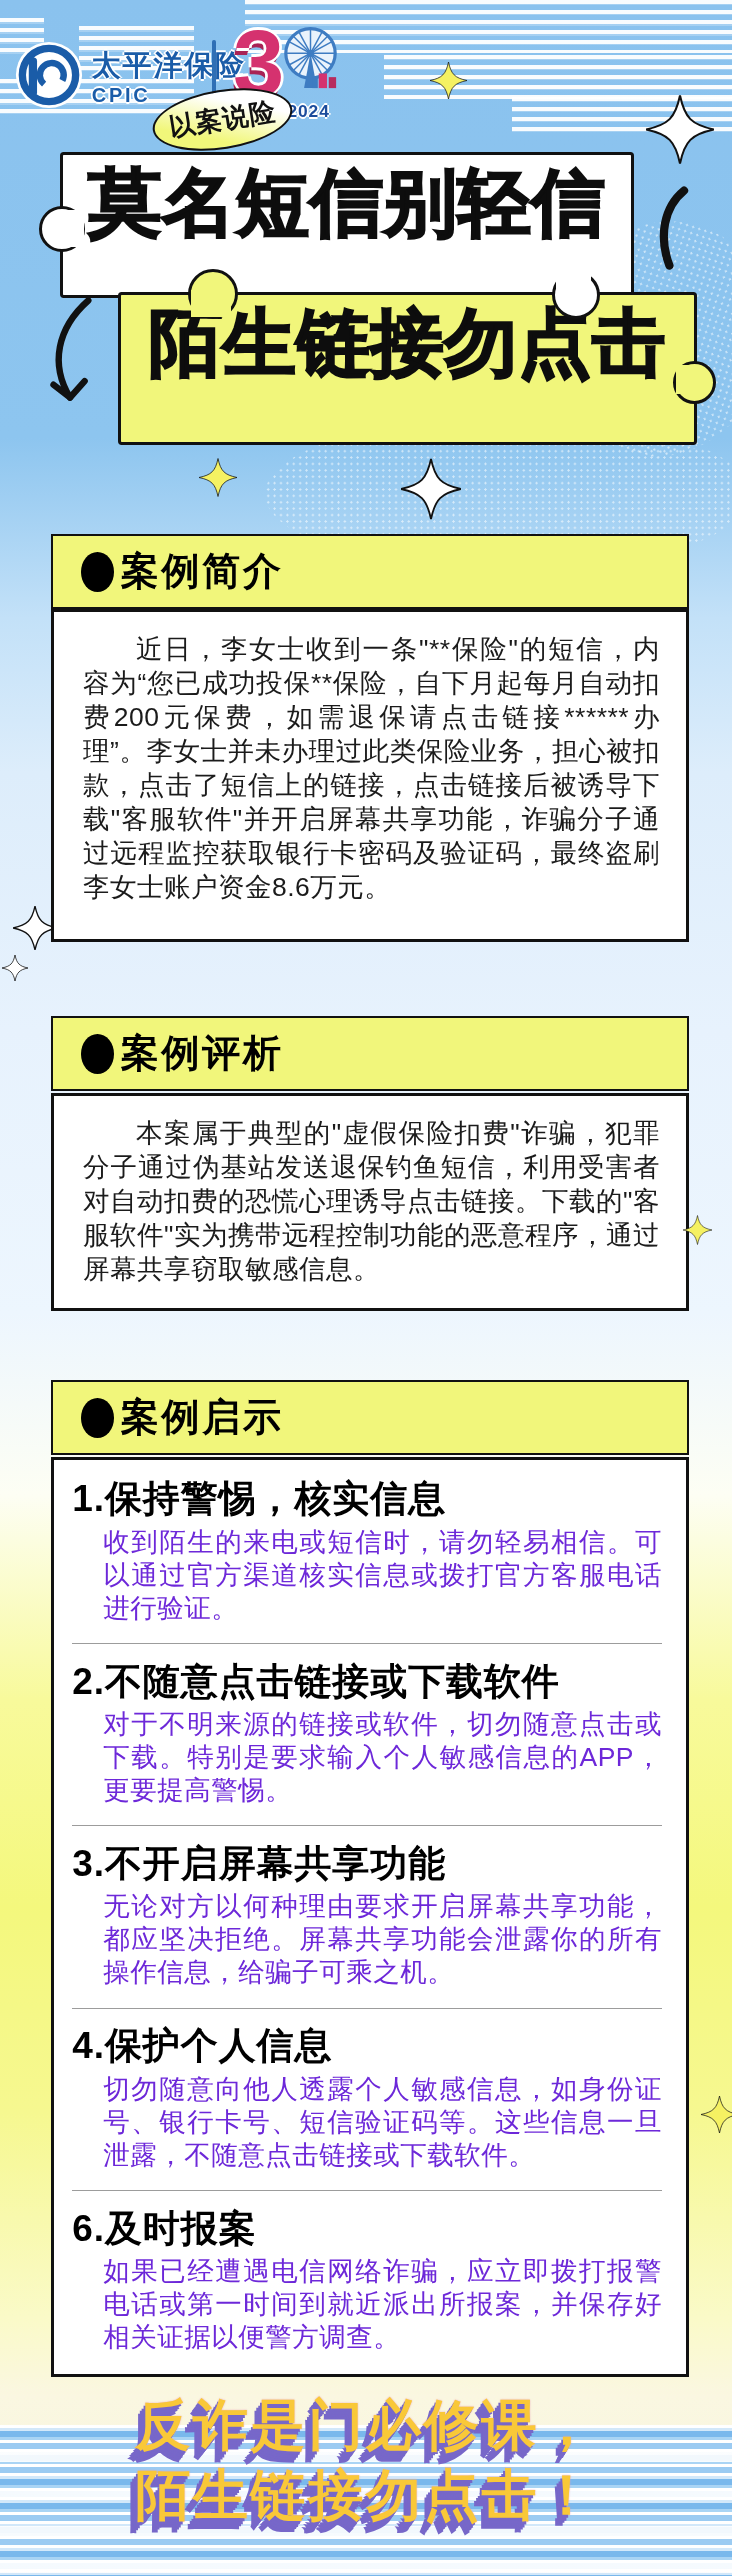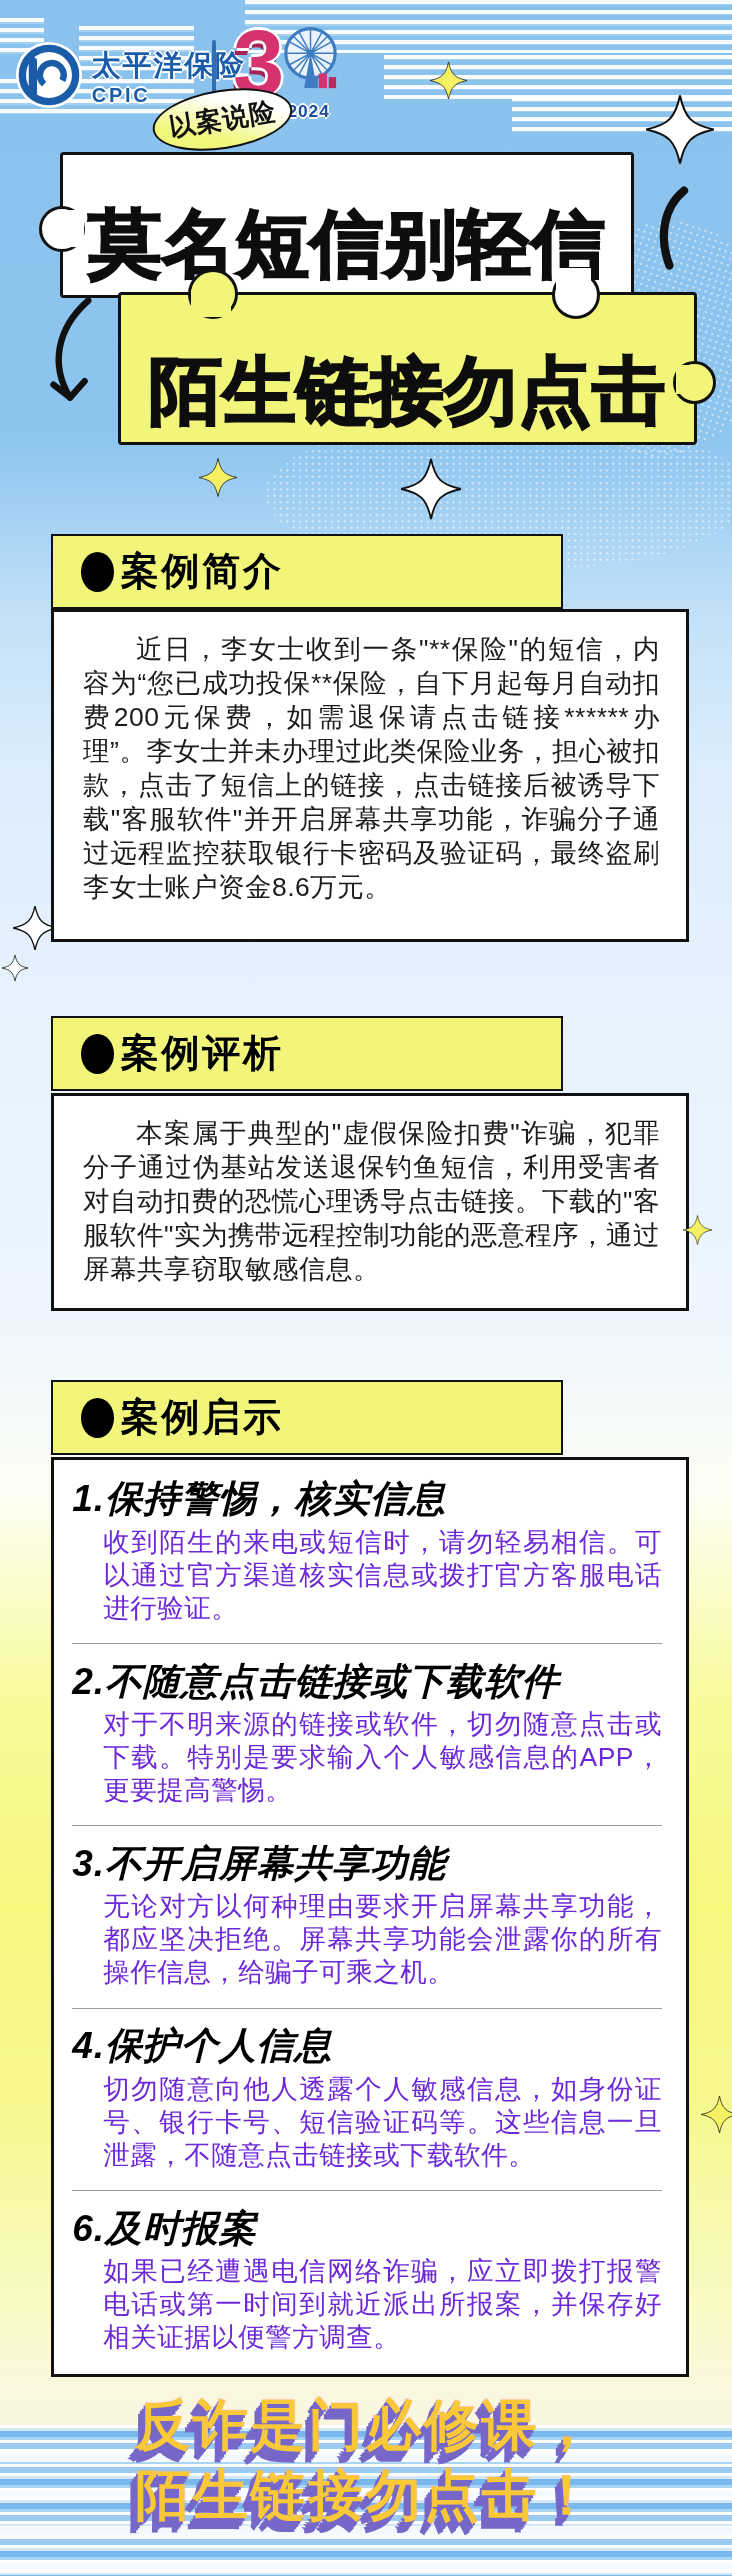--- a/index.html
+++ b/index.html
@@ -35,46 +35,46 @@
   .years{position:absolute;left:5.5px;top:73px;font-size:17.4px;font-weight:800;color:#1C4C9C;letter-spacing:0.9px;
     text-shadow:-1.8px 0 0 #fff,1.8px 0 0 #fff,0 -1.8px 0 #fff,0 1.8px 0 #fff;}
 
   
   .badge{left:152px;top:90px;width:137px;height:55px;border:2.7px solid #111;border-radius:50%;
     background:linear-gradient(200deg,#ffffff 30%,#F1F77A 72%);display:flex;align-items:center;justify-content:center;
     transform:rotate(-9deg);z-index:6;}
   .badge span{font-size:26px;font-weight:800;color:#111;letter-spacing:0.9px;}
 
   
-  .titlebox{border:3.7px solid #111;border-radius:3.7px;display:flex;align-items:flex-end;justify-content:center;z-index:4;}
+  .titlebox{border:3.7px solid #111;border-radius:3.7px;display:flex;align-items:flex-start;justify-content:center;z-index:4;}
   .titlebox .t{font-weight:900;font-size:73px;letter-spacing:0.9px;color:#0D0D0D;-webkit-text-stroke:2.3px #0D0D0D;white-space:nowrap;}
   .box-white{left:60px;top:152px;width:568px;height:140px;background:#fff;}
   .box-yellow{left:118px;top:292px;width:573px;height:147px;background:#F1F67B;z-index:5;}
   .tab{position:absolute;border:3.7px solid #111;border-radius:50%;}
   .patch{position:absolute;}
 
   
   .arrow-left{left:37px;top:295px;z-index:3;}
   .tick-right{left:642px;top:183px;z-index:3;}
 
   
   .sparkle svg{display:block;}
 
   
-  .secbar{left:51px;width:512px;height:75px;background:#F1F67B;border:2.7px solid #111;
+  .secbar{left:51px;width:638px;height:75px;background:#F1F67B;border:2.7px solid #111;
     display:flex;align-items:center;padding-left:27.5px;box-sizing:border-box;z-index:4;}
   .secbar .dot{width:33px;height:40px;border-radius:50%;background:#000;margin-right:7.3px;flex:0 0 auto;}
   .secbar .h{font-size:38px;font-weight:800;color:#000;letter-spacing:2.7px;}
   .secbody{left:51px;width:638px;background:#fff;border:3.7px solid #111;box-sizing:border-box;z-index:4;overflow:hidden;}
   .para{font-size:26.5px;line-height:34px;color:#1b1b1b;letter-spacing:0.5px;text-indent:2em;
     margin:0;padding:20px 26px 0 29px;text-align:justify;}
   #intro-body{top:609px;height:333px;}
   #analysis-body{top:1093px;height:218px;}
   #lessons-body{top:1457px;height:920px;padding:9.2px 24px 0 18.3px;}
-  .lesson h3{font-size:37px;line-height:42px;font-weight:800;color:#000;margin:9.2px 0 0;letter-spacing:0.9px;font-style:italic;}
+  .lesson h3{font-size:37px;line-height:42px;font-weight:800;color:#000;margin:9.2px 0 0;letter-spacing:0.9px;}
   .lesson p{font-size:26.5px;line-height:33px;color:#6d28d9;letter-spacing:0.5px;margin:5.5px 0 0 31px;text-align:justify;}
   .lesson + .lesson{border-top:1.8px solid #9c9c9c;margin-top:18.3px;padding-top:7.3px;}
 
   
   .slogan{left:0;top:2390px;width:732px;text-align:center;z-index:7;}
   .slogan div{font-size:55px;line-height:70px;font-weight:700;letter-spacing:2.7px;color:#F9C838;
     text-shadow:-1.8px 2.7px 0 #7767C9,-3.7px 5.5px 0 #7767C9,-5.5px 8.2px 0 #7767C9,-7.3px 11px 0 #7767C9,0 0 1.8px #E89FB4;}
 </style>
 </head>
 <body>

